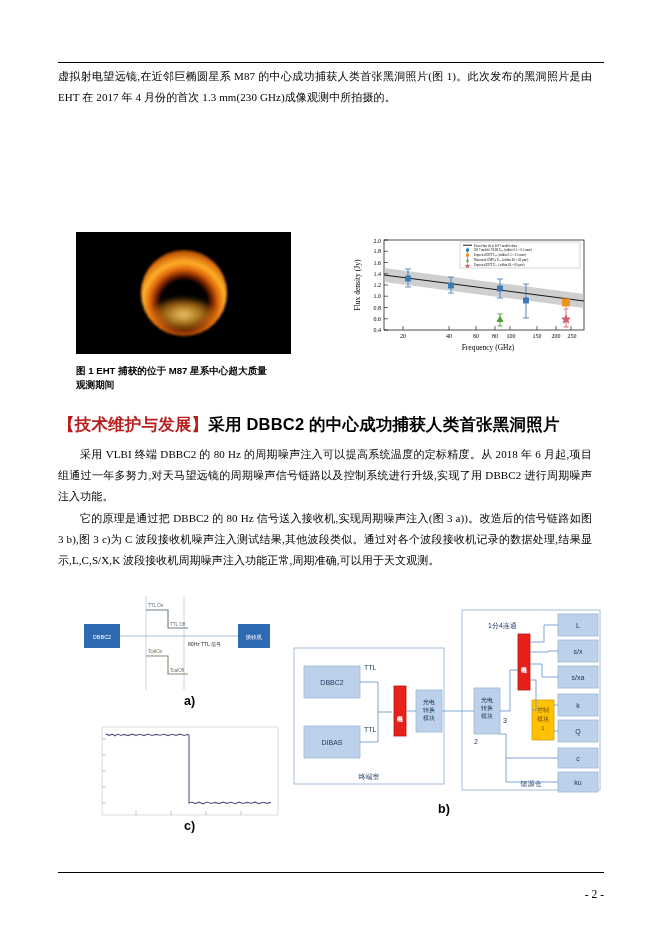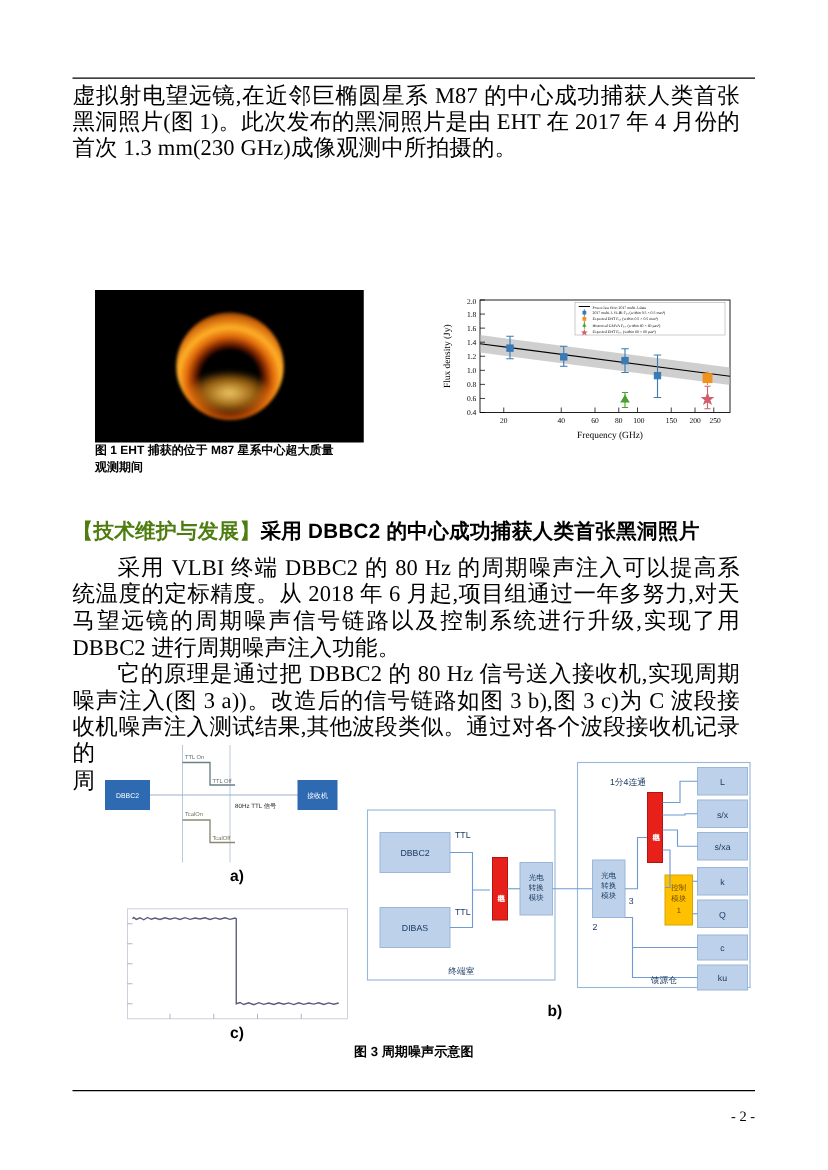--- a/index.html
+++ b/index.html
@@ -19,21 +19,21 @@
   }
   .rule-bottom {
     position:absolute; left:58px; top:872px; width:546px;
     border-top:1.2px solid #000;
   }
 
   
   .content { position:absolute; left:58px; top:66px; width:546px; }
   p.body {
     margin:0 12px 0 0;
-    font-size:18px;
+    font-size:11px;
     line-height:21.2px;
     text-align:justify;
     text-justify:inter-ideograph;
     letter-spacing:0.1px;
   }
   p.indent { text-indent:2em; }
 
   
   .fig-row { position:absolute; left:58px; top:232px; width:546px; height:175px; }
   .fig { position:absolute; }
@@ -72,32 +72,32 @@
   .chart-box {
     width:250px; height:122px;
     background:#fff;
     position:relative;
   }
 
   .cap {
     font-size:9.6px;
     font-weight:bold;
     line-height:13.5px;
-    margin-top:0;
+    margin-top:10px;
     font-family:"Liberation Sans", sans-serif;
   }
 
   
   .heading {
     position:absolute; left:58px; top:414px; width:546px;
     font-size:16.5px; font-weight:bold;
     font-family:"Liberation Sans", sans-serif;
     letter-spacing:0.2px;
   }
-  .heading .tag { color:#4d7c0f;text-align:center; }
+  .heading .tag { color:#b91c1c;text-align:center; }
 
   
   .content2 { position:absolute; left:58px; top:444px; width:546px; }
 
   
   .fig3 { position:absolute; left:58px; top:586px; width:546px; height:270px; }
 
   .panel-a { position:absolute; left:18px;  top:4px;   width:230px; height:108px; }
   .panel-c { position:absolute; left:18px;  top:133px; width:230px; height:110px; }
   .panel-b { position:absolute; left:232px; top:4px;   width:314px; height:230px; }
@@ -412,19 +412,18 @@
           <polyline points="216,168 216,192 268,192"></polyline>
           <polyline points="240,90 246,90 246,120 242,120"></polyline>
         </g>
 
         <text x="79" y="189" text-anchor="middle" font-family="Liberation Sans, sans-serif" font-size="7" fill="#1b3a63">终端室</text>
         <text x="241" y="196" text-anchor="middle" font-family="Liberation Sans, sans-serif" font-size="7" fill="#1b3a63">馈源仓</text>
       </svg>
       <div class="panel-lbl" style="left:148px; top:212px;">b)</div>
     </div>
 
-    <div class="fig3-cap">图 3  周期噪声示意图</div>
   </div>
 
   <div class="rule-bottom"></div>
   <div class="pagenum">- 2 -</div>
 
 </div>
 
 </body></html>

